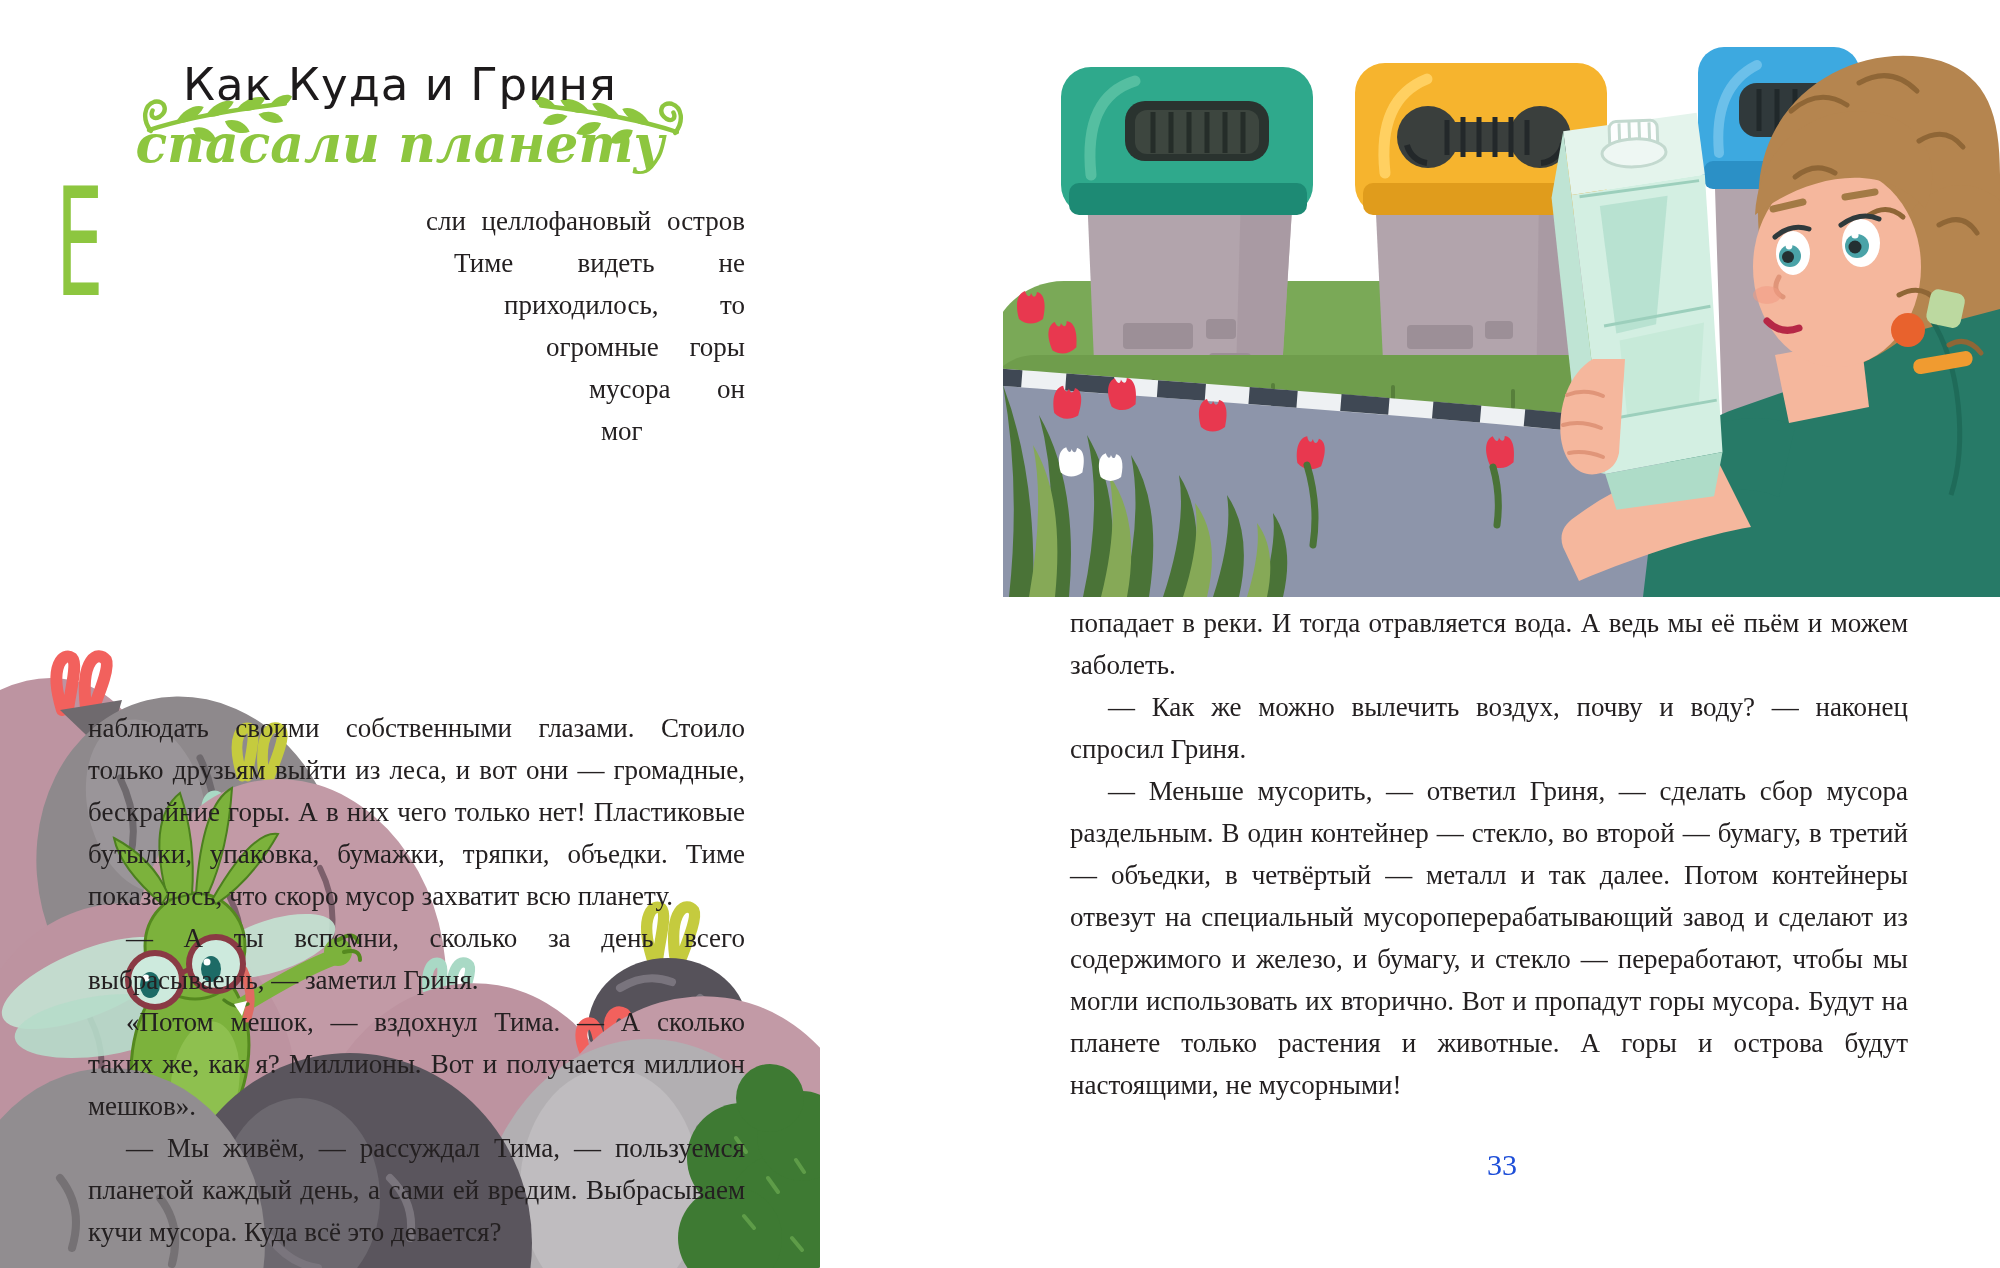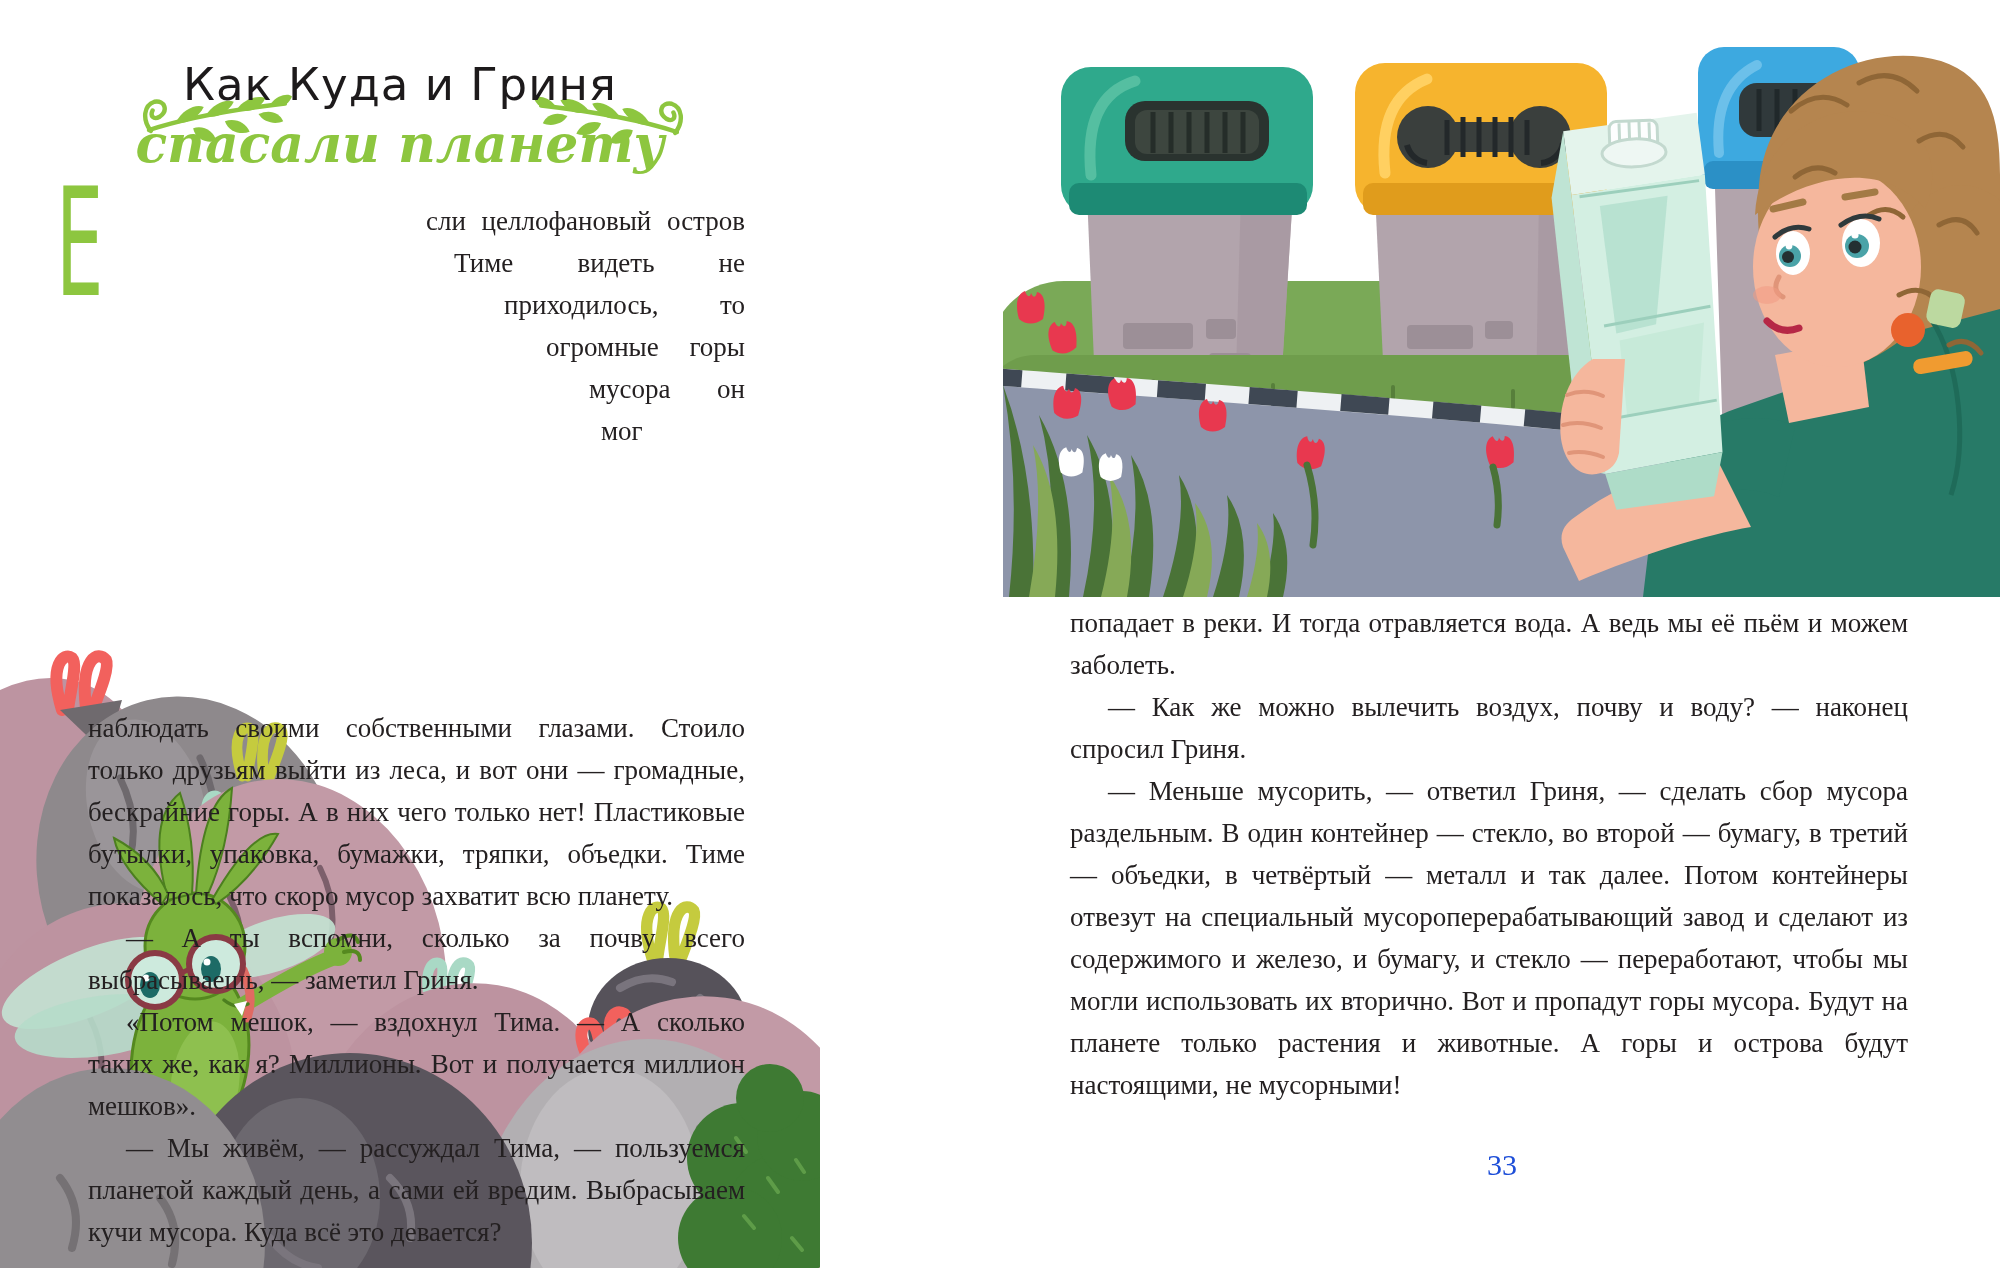--- a/index.html
+++ b/index.html
@@ -70,21 +70,21 @@
   <div class="title-block">
     <div class="title-line1">Как Куда и Гриня</div>
     <div class="title-line2">спасали планету</div>
   </div>
 
   <span class="dropcap">Е</span>
   <div id="left-text" class="page-text">
     <span class="dropcap-spacer"></span>
     <span class="pile-spacer"></span>
     <p>сли целлофановый остров Тиме видеть не приходилось, то огромные горы мусора он мог наблюдать своими собственными глазами. Стоило только друзьям выйти из леса, и вот они — громадные, бескрайние горы. А в них чего только нет! Пластиковые бутылки, упаковка, бумажки, тряпки, объедки. Тиме показалось, что скоро мусор захватит всю планету.</p>
-    <p class="indent">— А ты вспомни, сколько за почву всего выбрасываешь, — заметил Гриня.</p>
+    <p class="indent">— А ты вспомни, сколько за день всего выбрасываешь, — заметил Гриня.</p>
     <p class="indent">«Потом мешок, — вздохнул Тима. — А сколько таких же, как я? Миллионы. Вот и получается миллион мешков».</p>
     <p class="indent">— Мы живём, — рассуждал Тима, — пользуемся планетой каждый день, а сами ей вредим. Выбрасываем кучи мусора. Куда всё это девается?</p>
 
   </div>
 
   <div id="right-text" class="page-text">
     <p>попадает в реки. И тогда отравляется вода. А ведь мы её пьём и можем заболеть.</p>
     <p class="indent">— Как же можно вылечить воздух, почву и воду? — наконец спросил Гриня.</p>
     <p class="indent">— Меньше мусорить, — ответил Гриня, — сделать сбор мусора раздельным. В один контейнер — стекло, во второй — бумагу, в третий — объедки, в четвёртый — металл и так далее. Потом контейнеры отвезут на специальный мусороперерабатывающий завод и сделают из содержимого и железо, и бумагу, и стекло — переработают, чтобы мы могли использовать их вторично. Вот и пропадут горы мусора. Будут на планете только растения и животные. А горы и острова будут настоящими, не мусорными!</p>
   </div>

